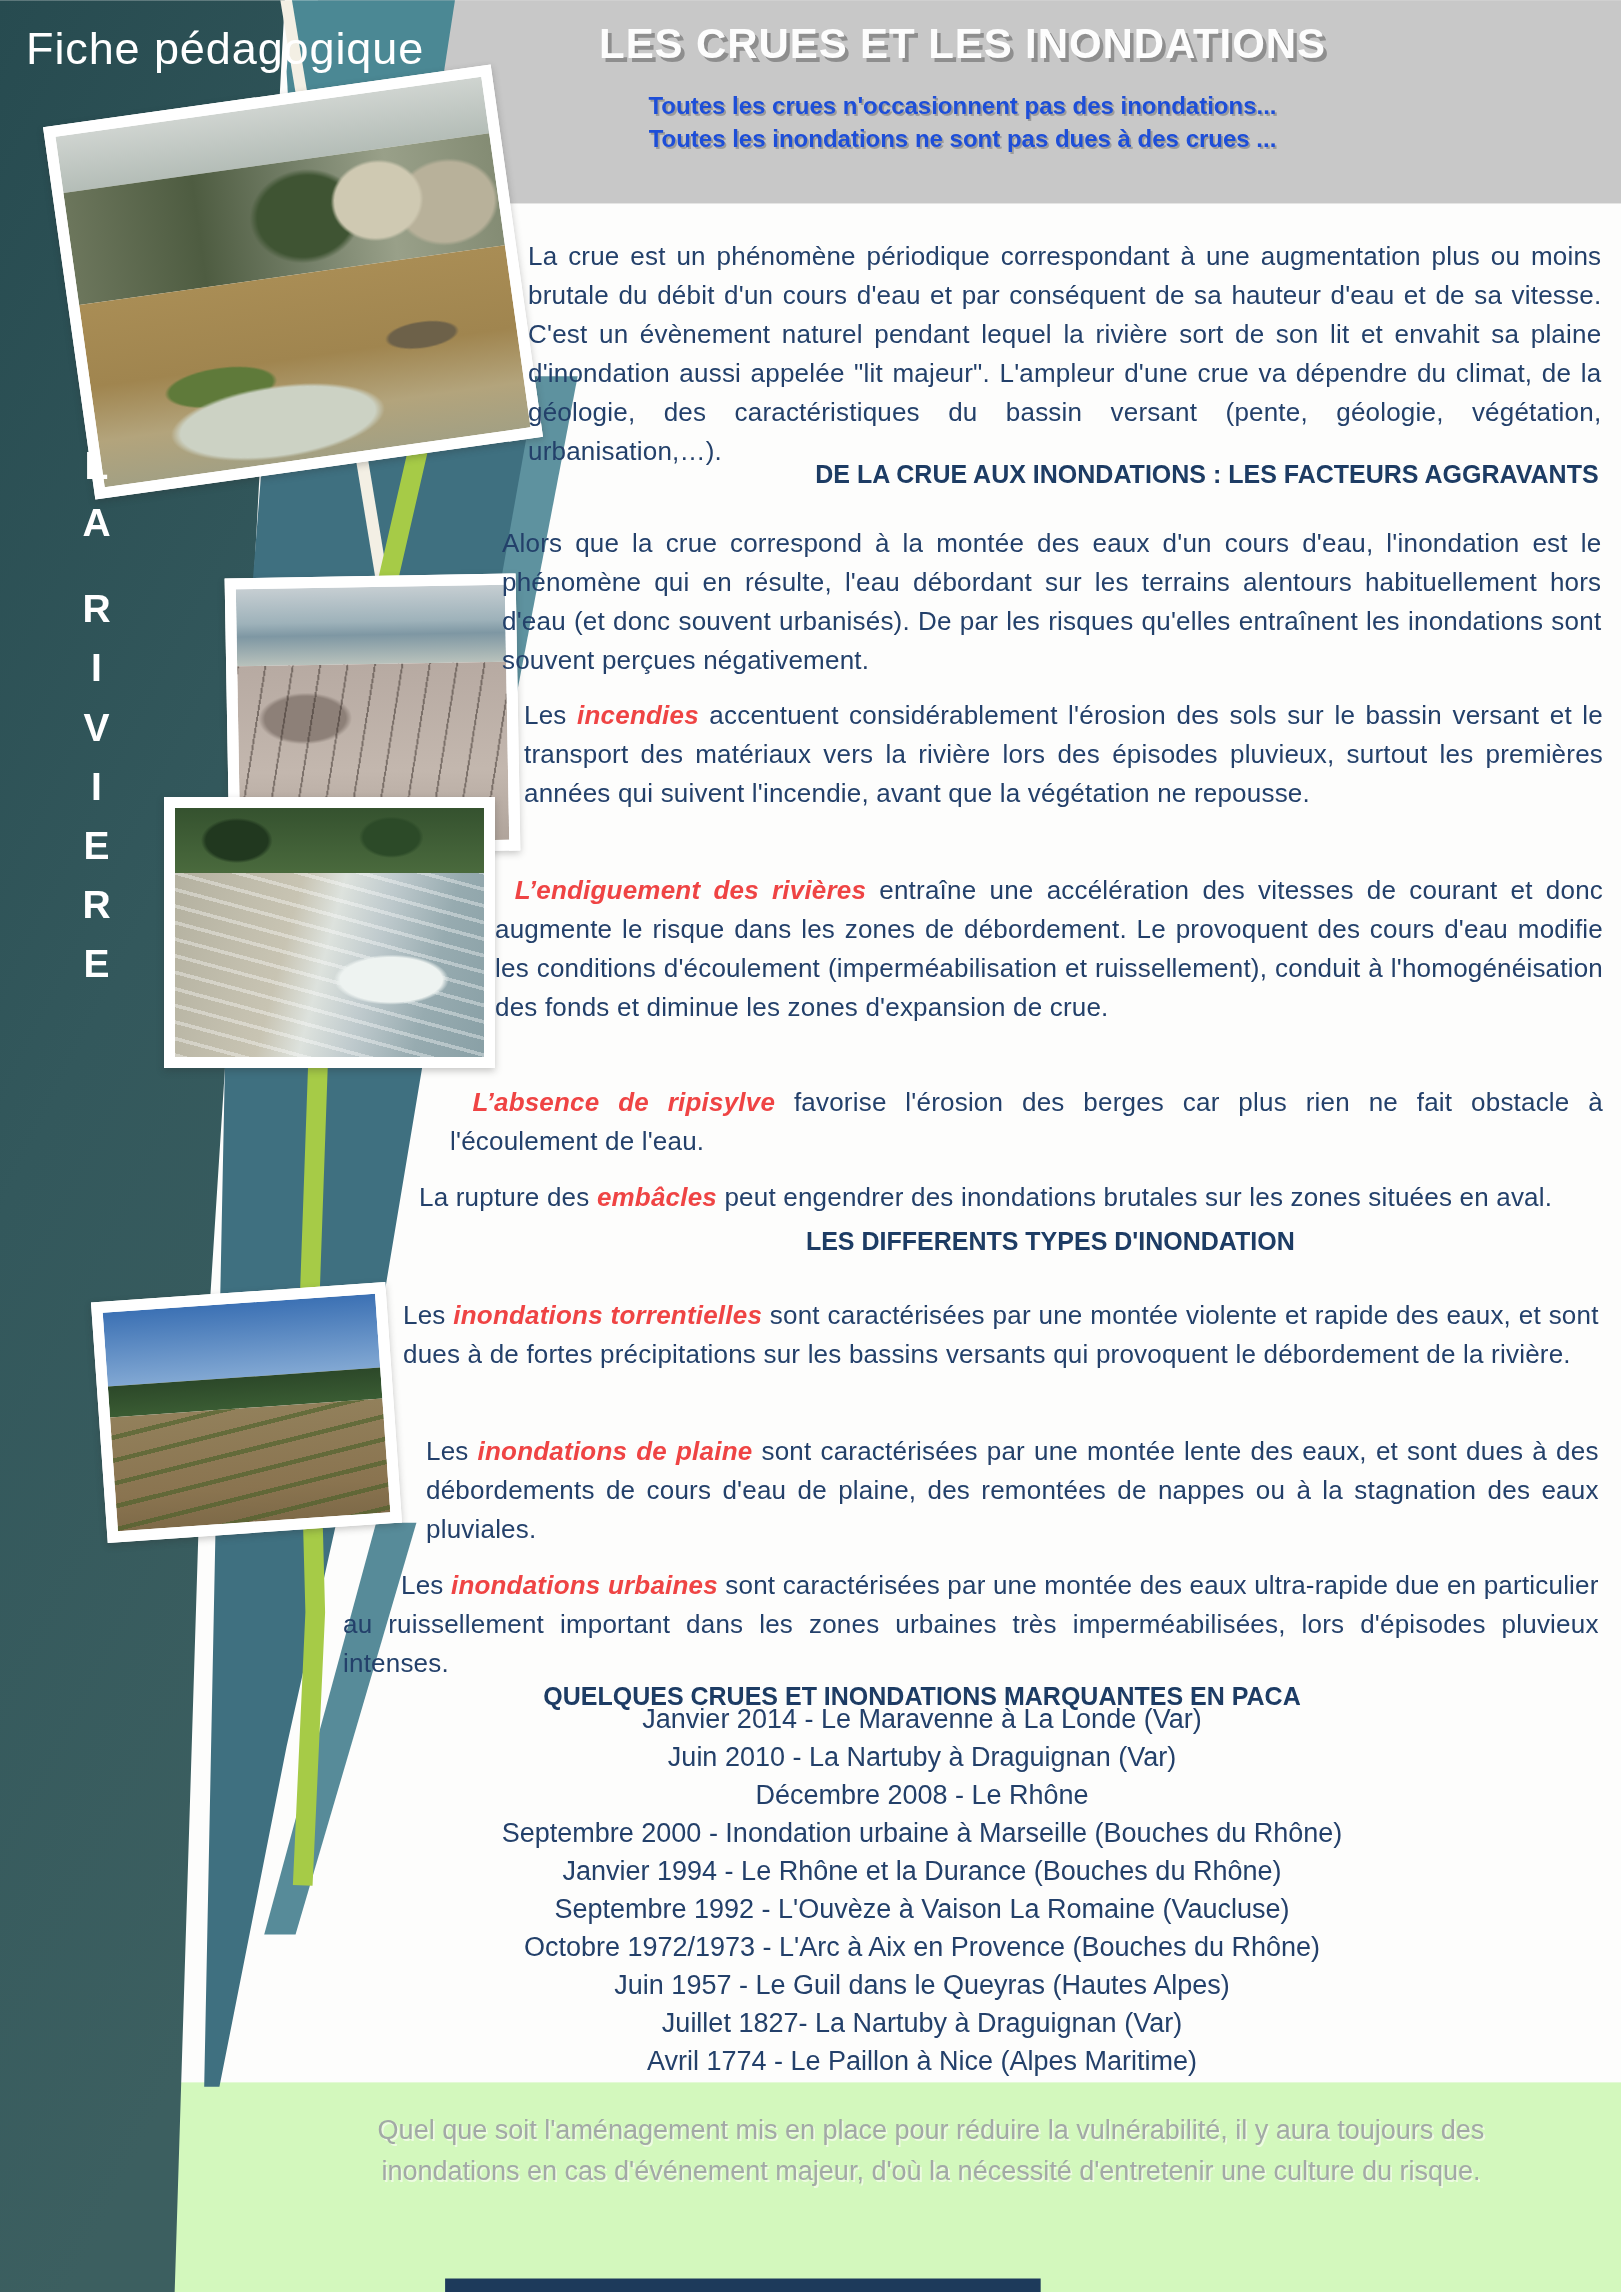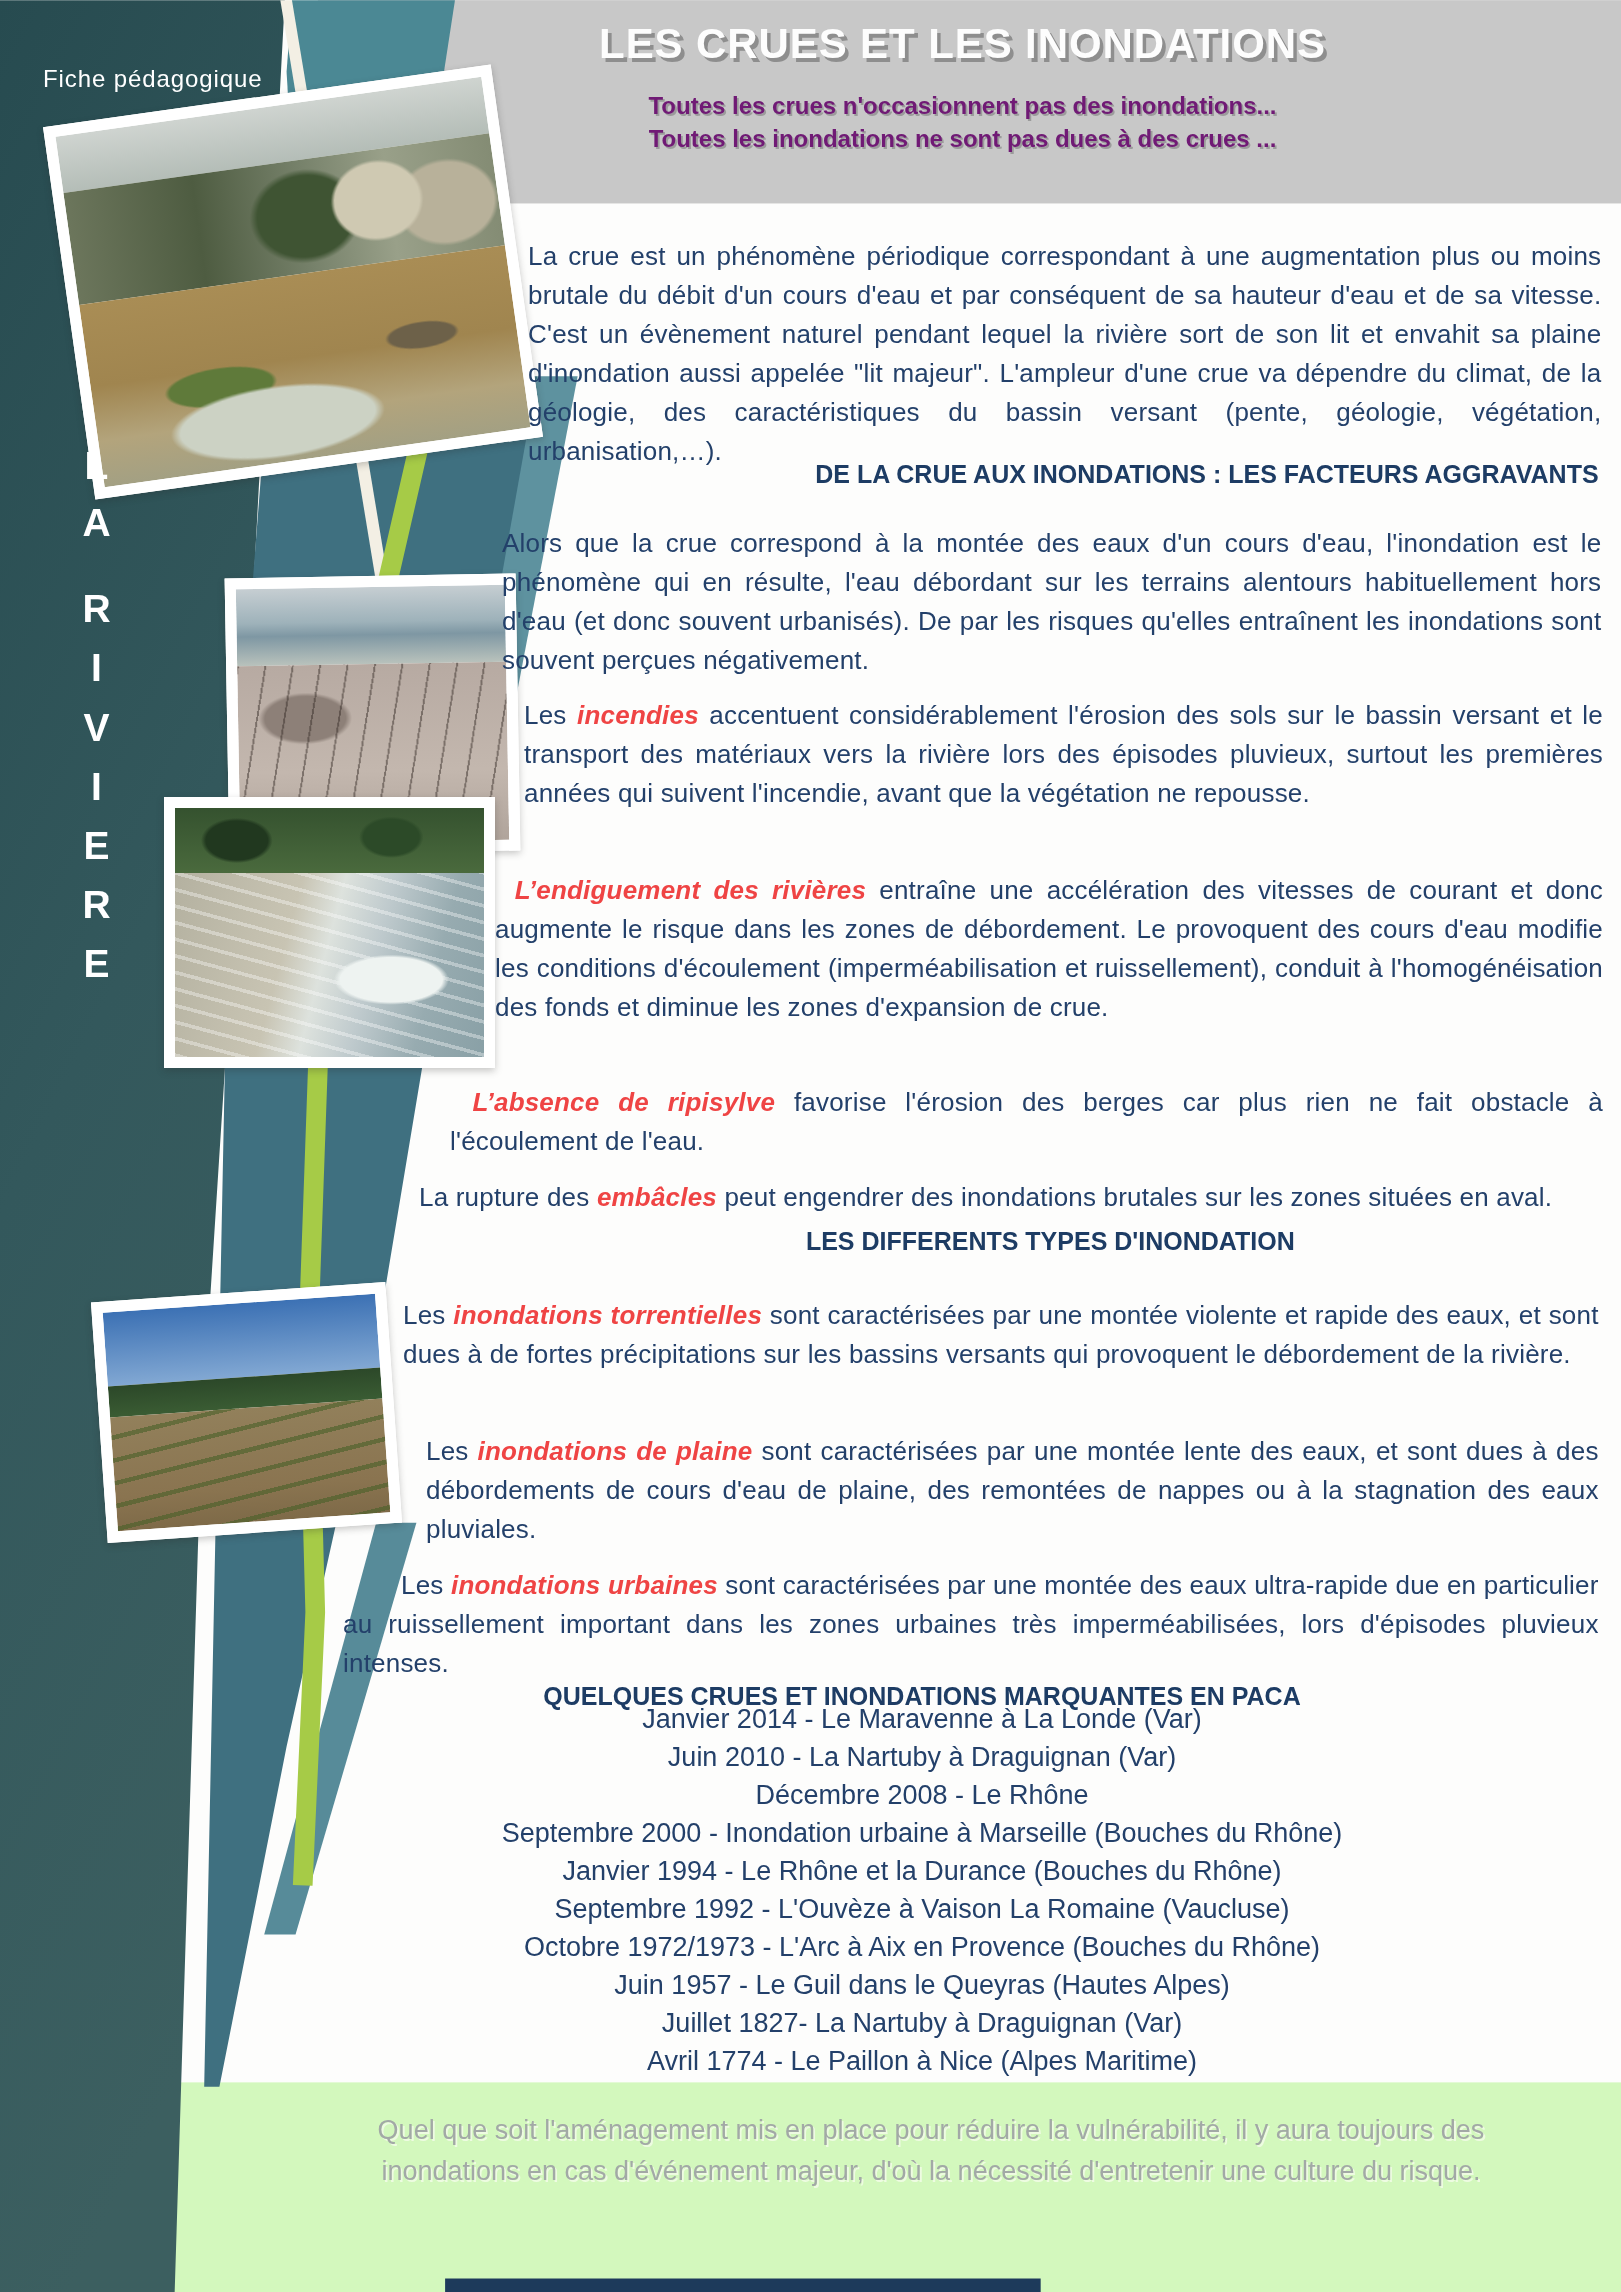--- a/index.html
+++ b/index.html
@@ -40,27 +40,27 @@
      radial-gradient(ellipse 30% 22% at 70% 58%,#eef3f1 0 55%,transparent 62%),
      repeating-linear-gradient(15deg,rgba(255,255,255,.35) 0 3.6px,transparent 3.6px 16px),
      linear-gradient(105deg,#b4b1a0 0,#c8c4b3 36%,#dde2dd 48%,#bfcacd 62%,#97abb0 80%,#89a0a6);}
   
   .p4-sky{height:34%;background:linear-gradient(#3c71b4,#82a8d3);}
   .p4-trees{height:14%;background:linear-gradient(#2c4829,#3a5c33);}
   .p4-water{height:52%;background:
      repeating-linear-gradient(170deg,transparent 0 18px,rgba(72,96,40,.6) 18px 22.4px),
      linear-gradient(#92805b,#8a7450 70%,#7e6a48);}
   
-  .corner{position:absolute;z-index:4;left:43px;top:23px;font-size:24px;color:#fff;
-          letter-spacing:0.9px;margin-top:42px;}
+  .corner{position:absolute;z-index:4;left:26px;top:23px;font-size:45px;color:#fff;
+          letter-spacing:0.9px;}
   .title{position:absolute;z-index:4;left:322px;right:18px;top:19.7px;text-align:center;
          font-size:42px;font-weight:800;color:#fdfdfd;letter-spacing:0.9px;
          text-shadow:3.6px 3.6px 0 #8e8e8e;}
   .sub{position:absolute;z-index:4;left:322px;right:18px;text-align:center;
-       font-size:24px;font-weight:700;color:#701a75;text-shadow:1.8px 1.8px 0 #9b9b9b;}
+       font-size:24px;font-weight:700;color:#1d4ed8;text-shadow:1.8px 1.8px 0 #9b9b9b;}
   .sub1{top:92px;} .sub2{top:125px;}
   .vletters{position:absolute;z-index:4;left:75px;top:444px;width:43px;}
   .vletters span{position:absolute;left:0;width:43px;text-align:center;display:block;
        font-size:39px;font-weight:700;color:#fff;}
   .para{position:absolute;z-index:4;color:#23406a;font-size:26px;line-height:39px;
         text-align:justify;letter-spacing:0.2px;}
   .para b{font-weight:700;color:#ef4444;font-style:italic;}
   .h{position:absolute;z-index:4;color:#1d3c64;font-weight:700;font-size:25px;}
   .h-right{text-align:right;}
   .h-center{text-align:center;}

